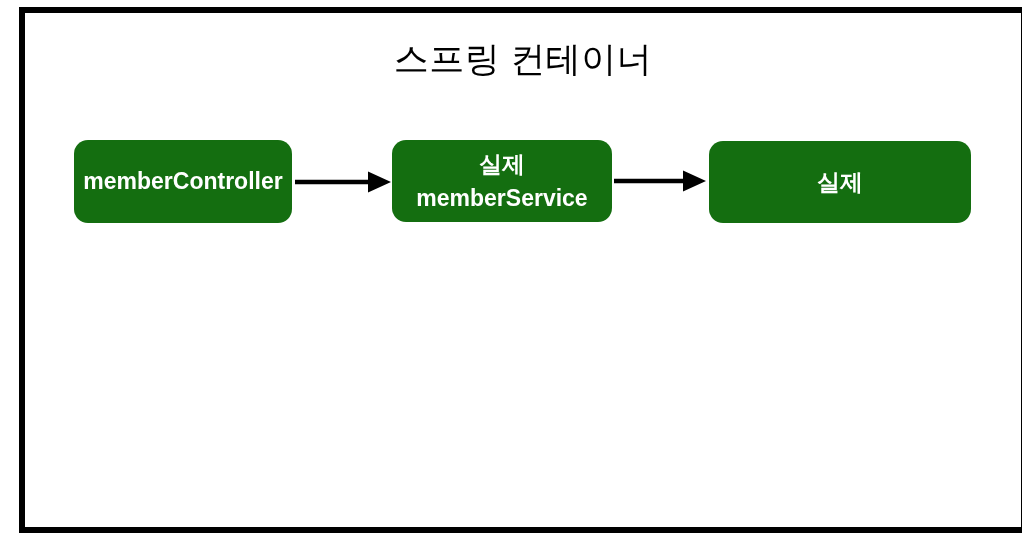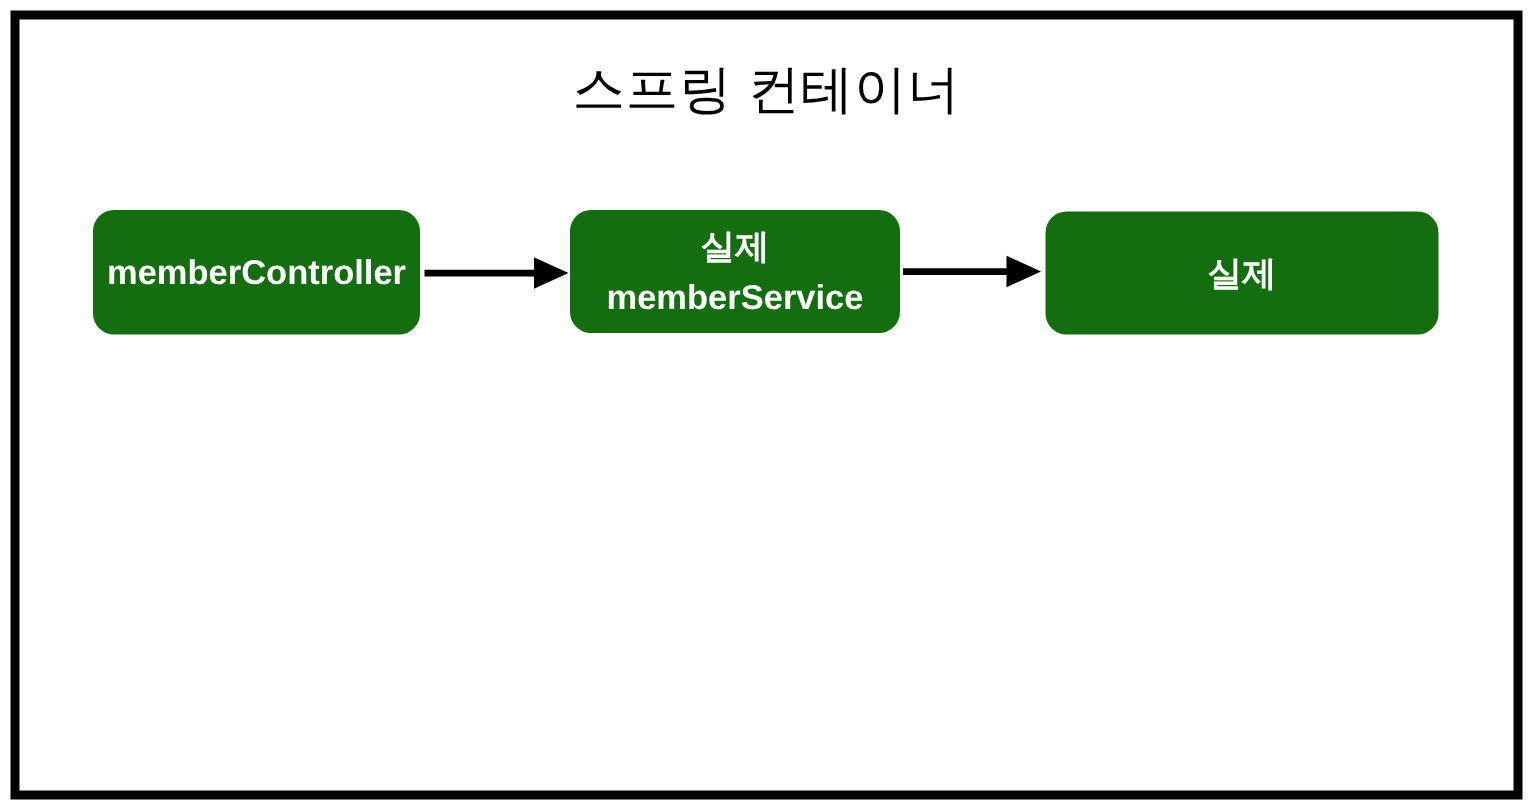--- a/index.html
+++ b/index.html
@@ -14,20 +14,21 @@
   html, body {
     width: 1022px; height: 540px;
     background: var(--bg);
     font-family: "Liberation Sans", "DejaVu Sans", sans-serif;
     overflow: hidden;
   }
   .canvas {
     position: relative;
     width: 918px; height: 540px;
     background: var(--bg);
+    margin-left: 12px;
   }
   .frame {
     position: absolute;
     left: 7px; top: 7px;
     width: 1008px; height: 526px;
     border: 6px solid var(--frame);
     background: transparent;
   }
   .title {
     position: absolute;

